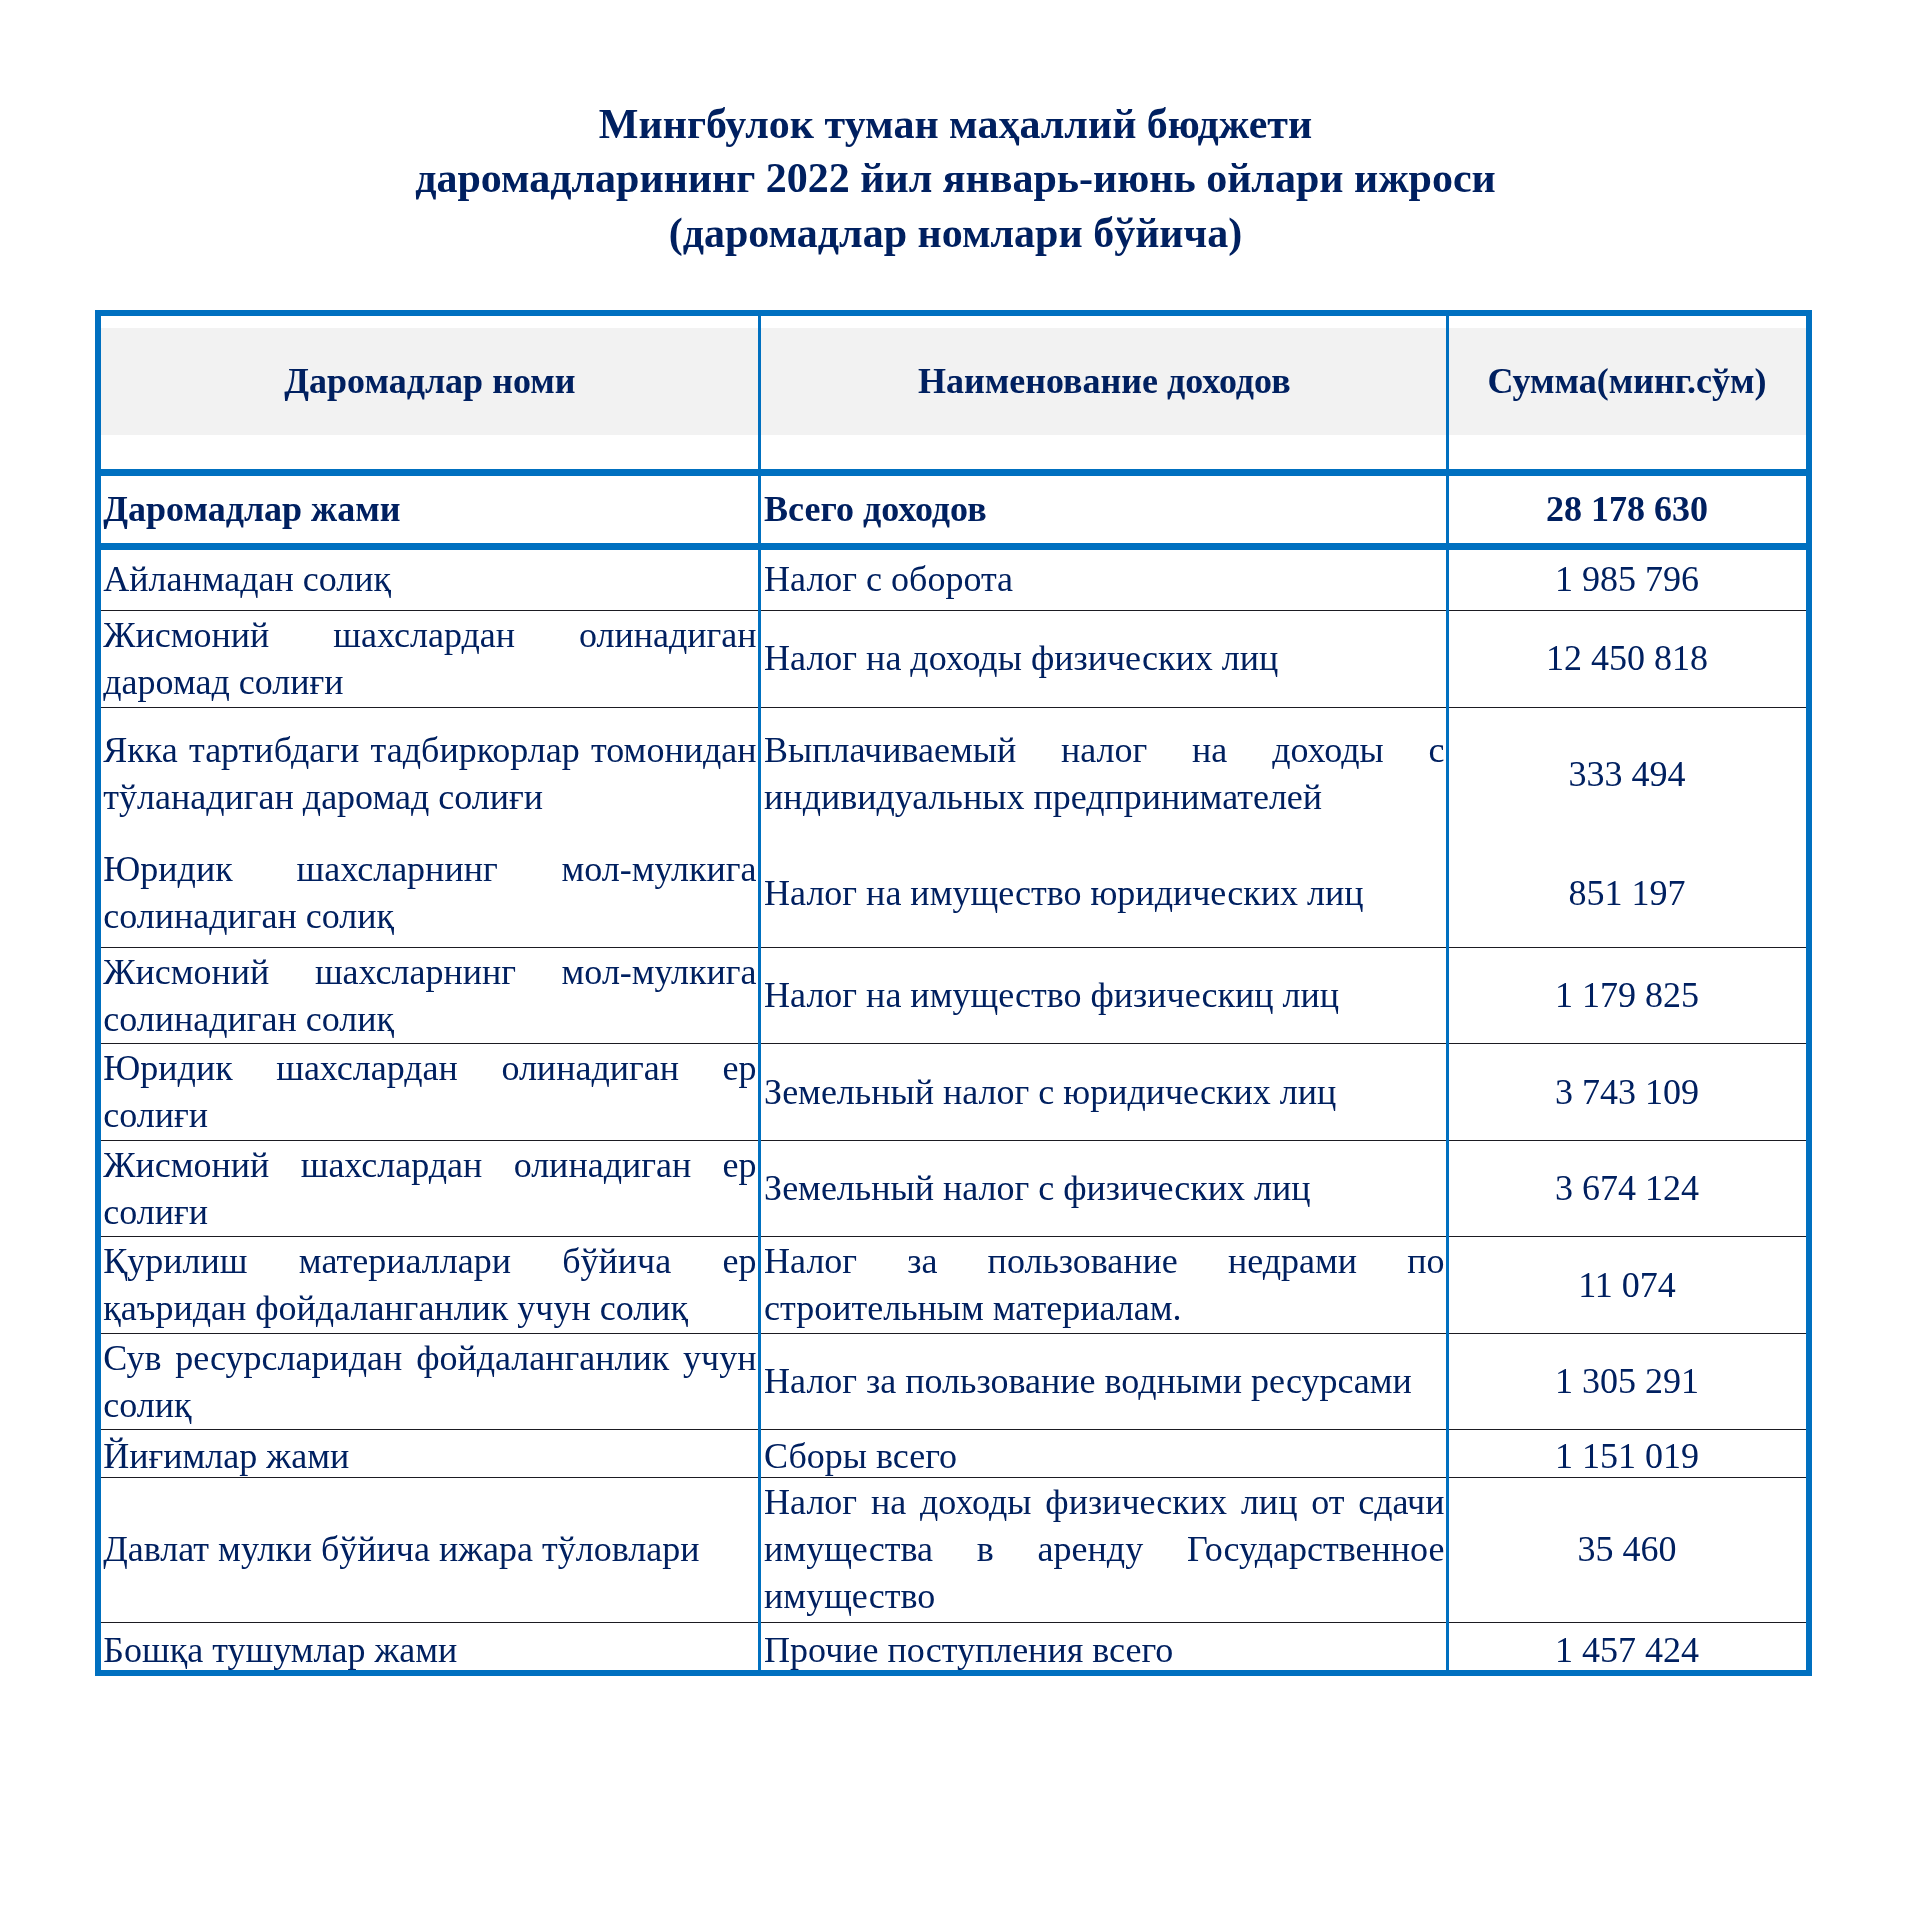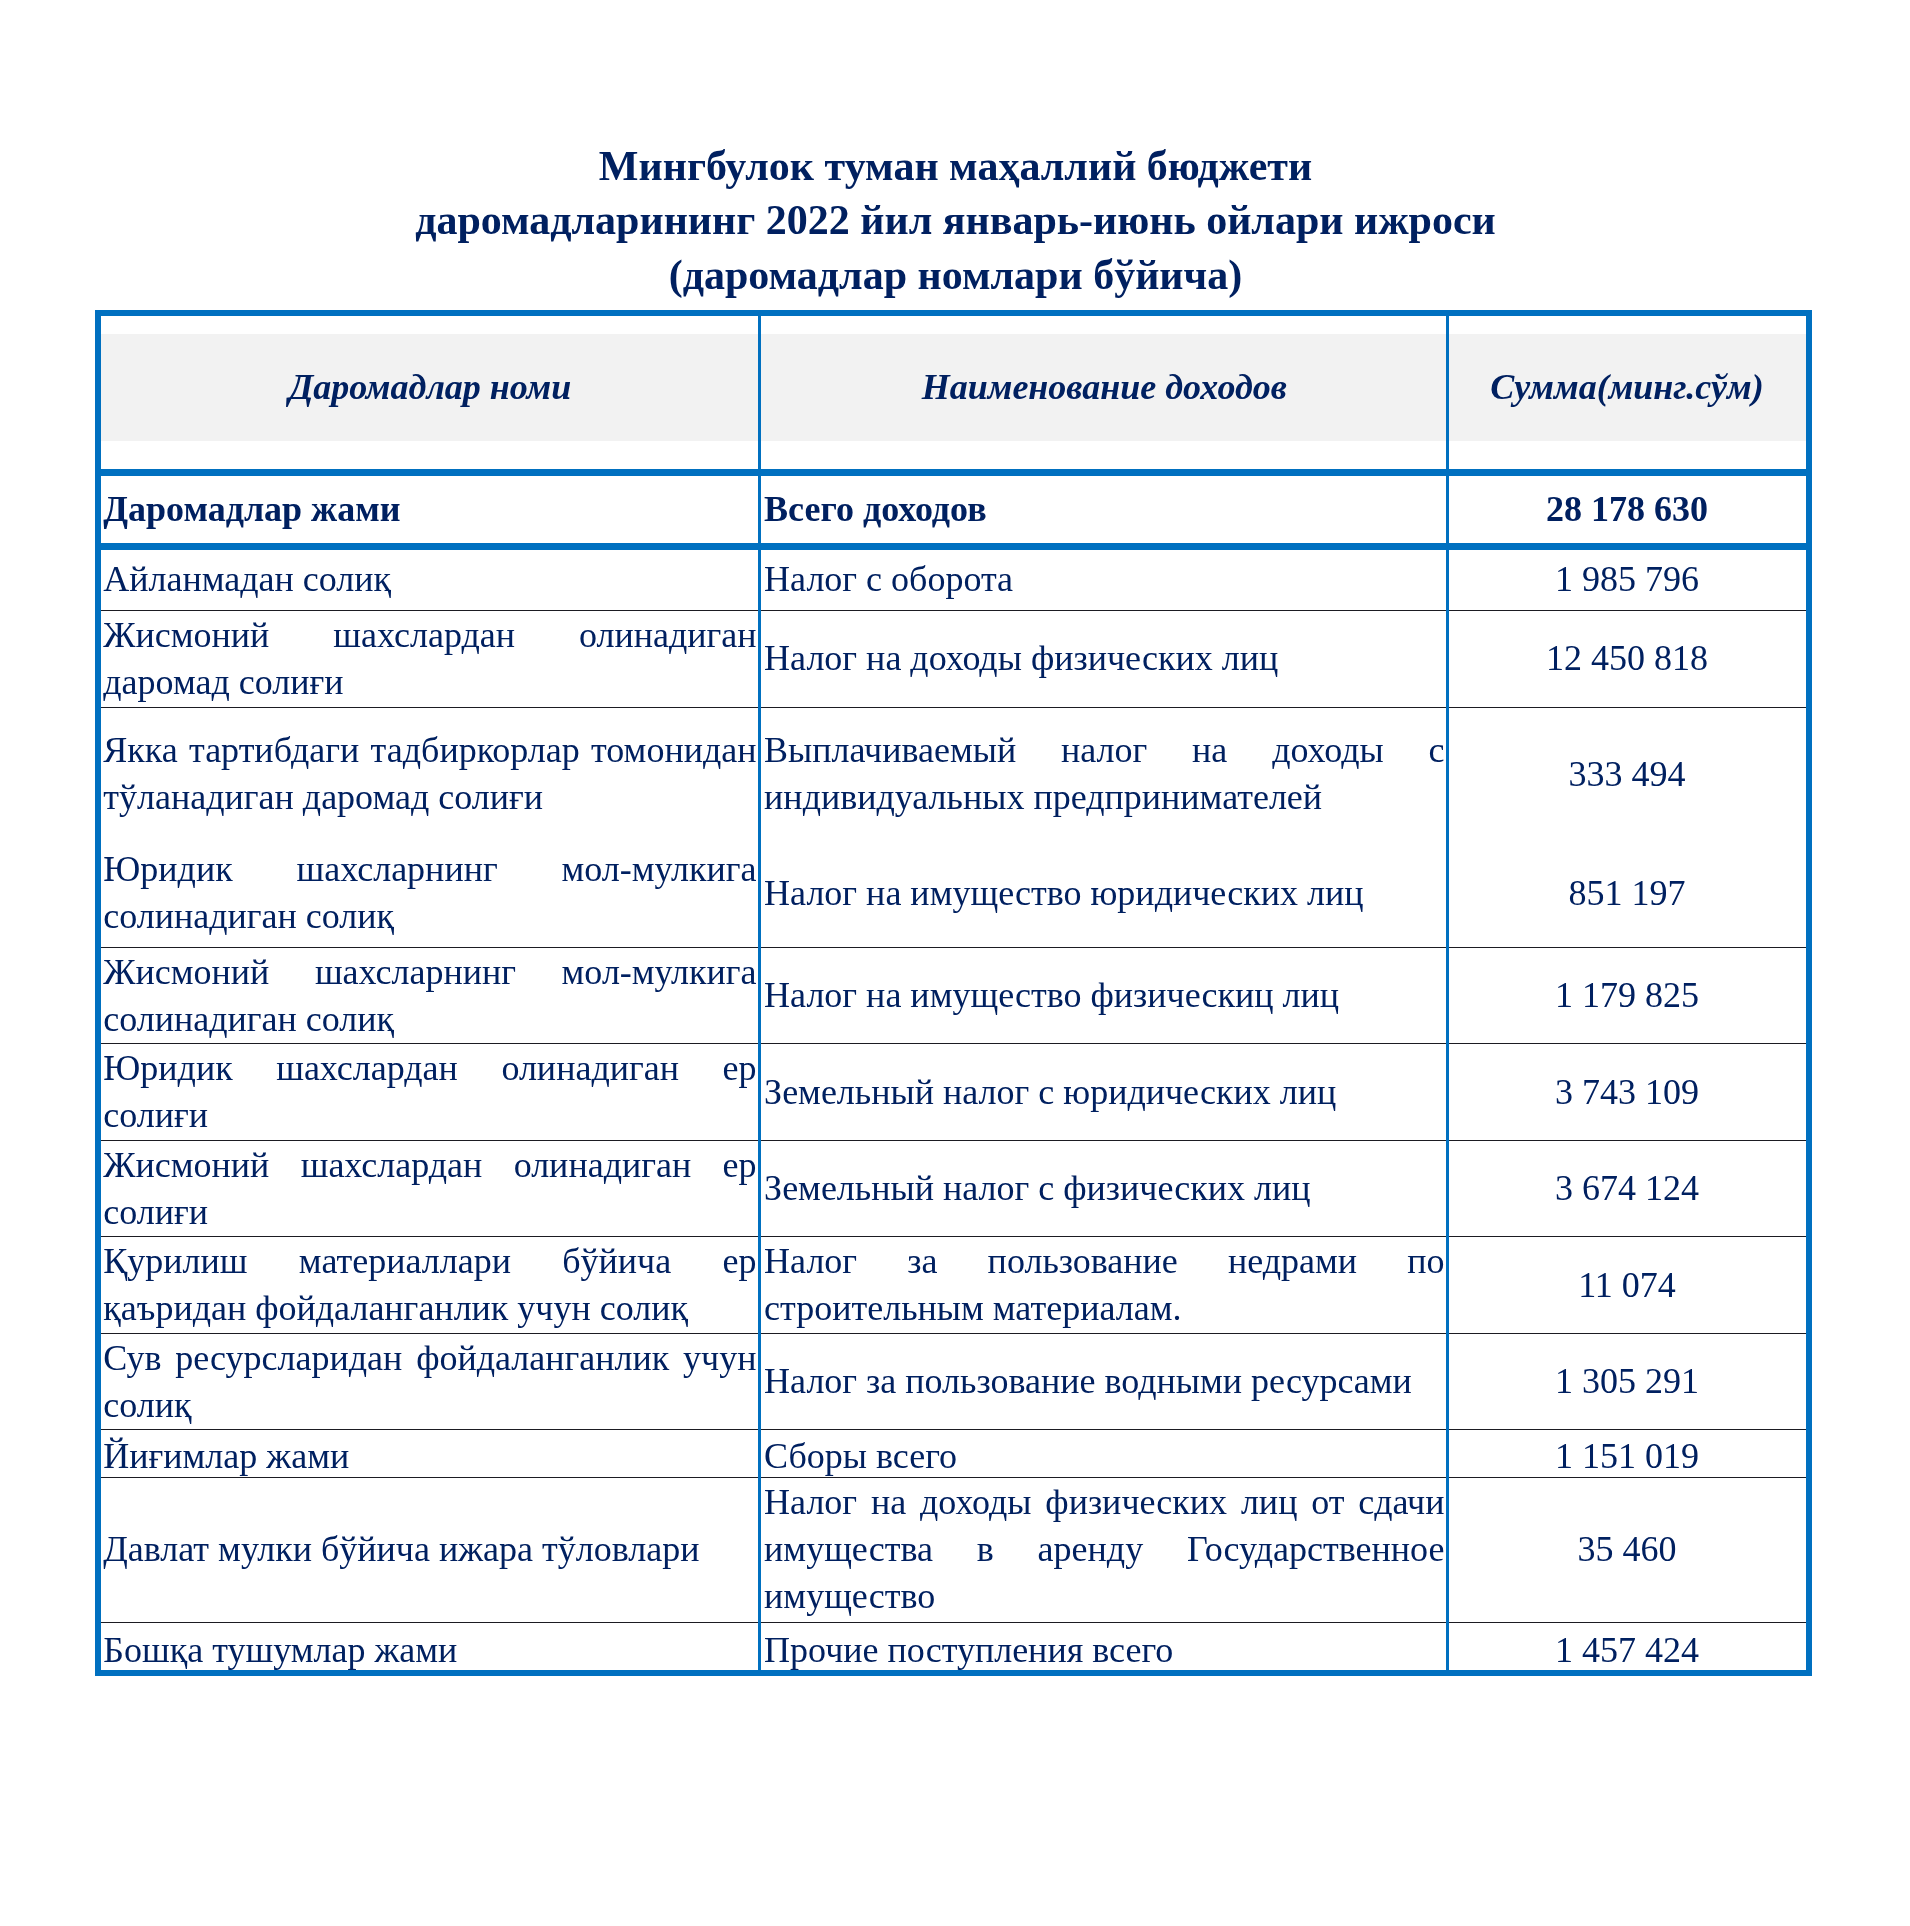--- a/index.html
+++ b/index.html
@@ -1,19 +1,19 @@
 <!DOCTYPE html>
 <html style="font-size:6.2px"><head>
 <meta charset="utf-8">
 <style>
   html, body { margin:0; padding:0; background:#ffffff; }
   body { width:1911px; height:2702px; position:relative; overflow:hidden;
          font-family:"Liberation Serif","DejaVu Serif",serif; color:#002060; }
   .title { position:absolute; left:0; width:1911px; text-align:center;
-           font-weight:bold; font-size:42px; line-height:54px;margin-top:42px; }
+           font-weight:bold; font-size:42px; line-height:54px; }
   .t1 { top:97px; } .t2 { top:151px; } .t3 { top:206px; }
 
   .table { position:absolute; left:95px; top:310px; width:1717px; height:1366px;
            box-sizing:border-box; border:6.5px solid #0070C0; background:#fff; }
   .vline { position:absolute; top:0; bottom:0; width:3.1px; background:#0070C0; z-index:3; }
   .v1 { left:657px; } .v2 { left:1345px; }
 
   .row { position:absolute; left:0; right:0; box-sizing:border-box; }
   .row.sep { border-top:1.2px solid #1b1b22; }
   .hdr { background:#F2F2F2; }
@@ -34,21 +34,21 @@
 <body>
 
 <div class="title t1">Мингбулок туман маҳаллий бюджети</div>
 <div class="title t2">даромадларининг 2022 йил январь-июнь ойлари ижроси</div>
 <div class="title t3">(даромадлар номлари бўйича)</div>
 
 <div class="table">
   <div class="vline v1"></div>
   <div class="vline v2"></div>
 
-  <div class="row hdr" style="top:18px;height:107px;font-style:italic;">
+  <div class="row hdr" style="top:12px;height:107px;">
     <div class="cell c1 center bold">
         <span>Даромадлар номи</span>
       </div>
     <div class="cell c2 center bold">
         <span>Наименование доходов</span>
       </div>
     <div class="cell c3 bold" style="flex-direction:row;">
       <div>Сумма</div>
       <div>(минг.сўм)</div>
     </div>

